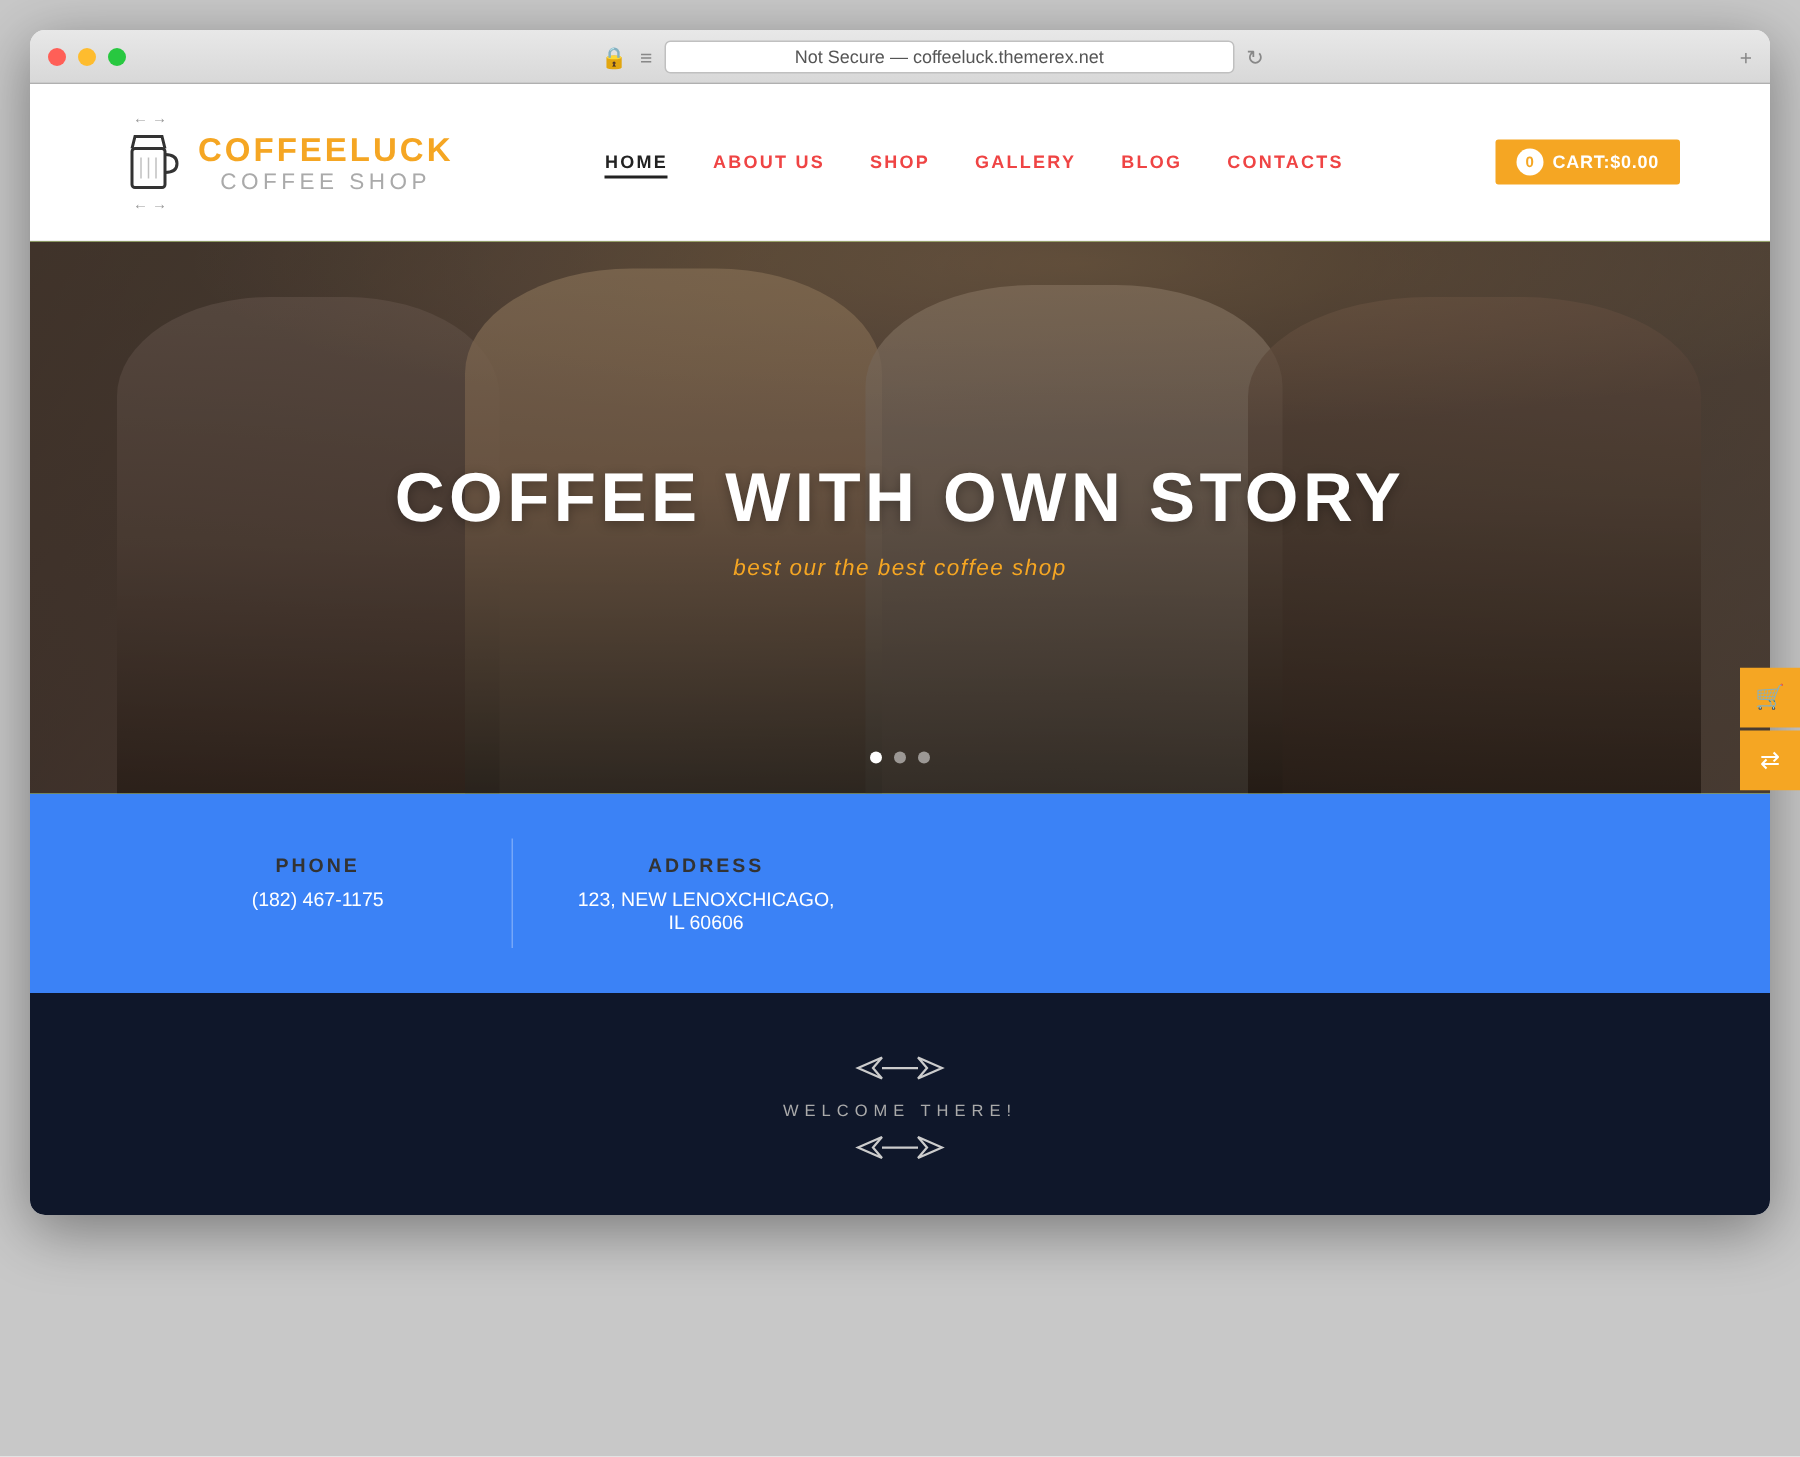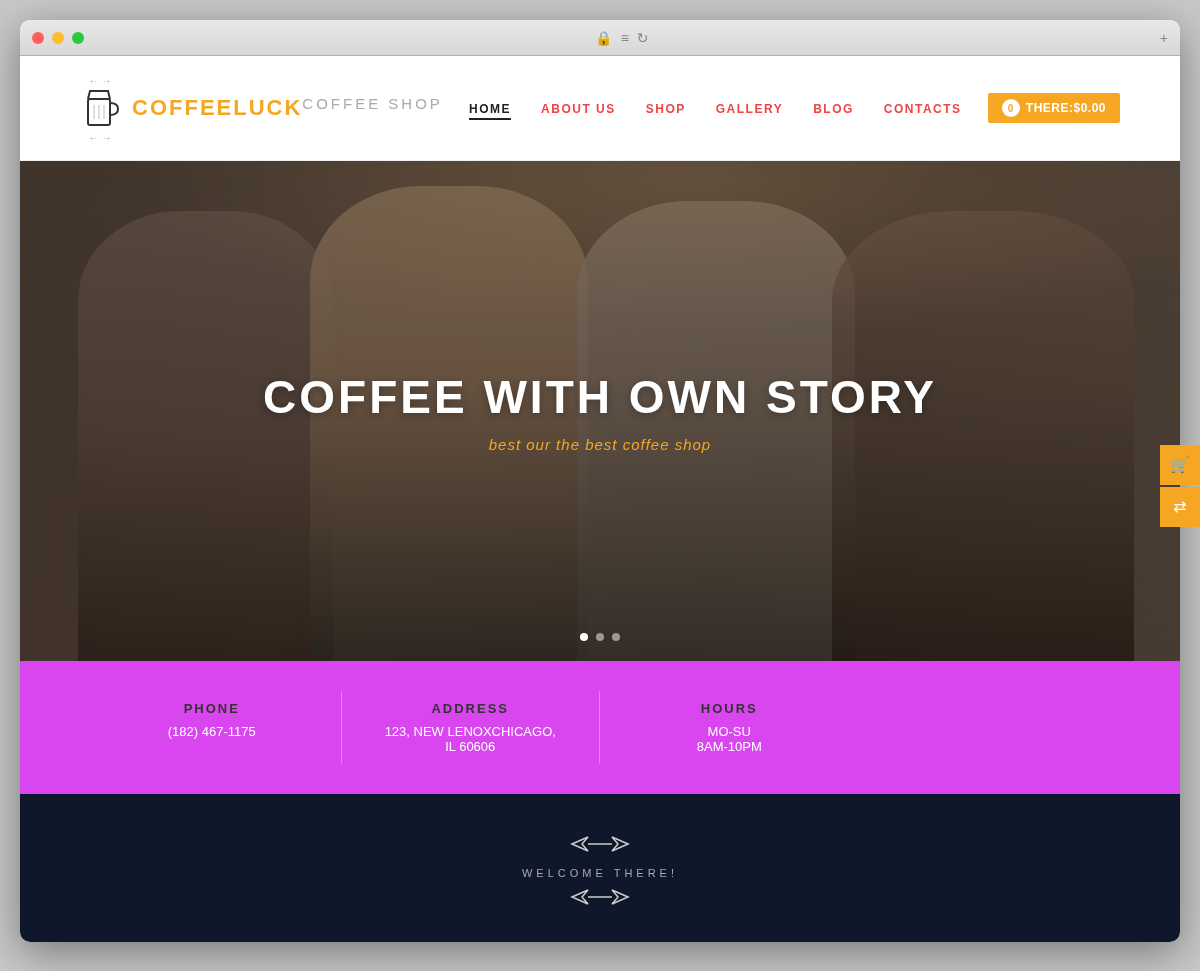--- a/index.html
+++ b/index.html
@@ -97,21 +97,21 @@
     }
 
     .logo-icon-wrapper {
       display: flex;
       flex-direction: column;
       align-items: center;
     }
 
     .logo-text-area {
       display: flex;
-      flex-direction: row;
+      flex-direction: column;
     }
 
     .logo-name {
       font-size: 22px;
       font-weight: 700;
       letter-spacing: 2px;
       color: #222;
       text-transform: uppercase;
     }
 
@@ -173,21 +173,21 @@
       display: flex;
       align-items: center;
       justify-content: center;
       font-size: 10px;
       font-weight: 700;
     }
 
     
     .hero-section {
       position: relative;
-      height: 500px;
+      height: 368px;
       overflow: hidden;
       background: #84cc16;
       text-decoration: underline;
     }
 
     .hero-bg {
       width: 100%;
       height: 100%;
       background: linear-gradient(
         rgba(40,40,40,0.45),
@@ -249,21 +249,21 @@
       border-radius: 50%;
       background: rgba(255,255,255,0.5);
     }
 
     .dot.active {
       background: #fff;
     }
 
     
     .info-bar {
-      background: #d946ef;
+      background: #3b82f6;
       padding: 30px 63px;
       display: grid;
       grid-template-columns: repeat(4, 1fr);
       text-align: center;
     }
 
     .info-item {
       padding: 10px 20px;
       border-right: 1px solid rgba(255,255,255,0.3);
     }
@@ -358,20 +358,21 @@
 
   <div class="browser-titlebar">
     <div class="browser-controls">
       <button class="btn-close"></button>
       <button class="btn-min"></button>
       <button class="btn-max"></button>
     </div>
     <div class="browser-addressbar">
       <span class="browser-icon">🔒</span>
       <span class="browser-icon">≡</span>
+      <div class="address-input">Not Secure — coffeeluck.themerex.net</div>
       <span class="browser-icon">↻</span>
     </div>
     <div class="browser-actions">
       <span class="browser-icon">+</span>
     </div>
   </div>
 
   <div class="page-content">
 
     <header class="site-header">
@@ -408,21 +409,21 @@
           <li><a href="#">SHOP</a></li>
           <li><a href="#">GALLERY</a></li>
           <li><a href="#">BLOG</a></li>
           <li><a href="#">CONTACTS</a></li>
         </ul>
       </nav>
 
       <button class="cart-btn">
         <span class="cart-count">0</span>
         <span>
-          <span>THERE:</span><span>$0.00</span>
+          <span>CART:</span><span>$0.00</span>
         </span>
       </button>
     </header>
 
     <section class="hero-section">
       <div class="hero-bg">
 
         <div style="
           position: absolute;
           inset: 0;
@@ -480,24 +481,20 @@
         <div class="info-label">PHONE</div>
         <div class="info-value">(182) 467-1175</div>
       </div>
 
       <div class="info-item">
         <div class="info-label">ADDRESS</div>
         <div class="info-value">123, NEW LENOXCHICAGO,<br>IL 60606</div>
       </div>
 
 
-      <div class="info-item">
-        <div class="info-label">HOURS</div>
-        <div class="info-value">MO-SU<br>8AM-10PM</div>
-      </div>
 
     </div>
 
     <div class="welcome-section">
       <div class="welcome-arrows">
         <svg width="60" height="20" viewBox="0 0 60 20">
           <path d="M2 10 L18 3 L12 10 L18 17 Z" fill="none" stroke="#ccc" stroke-width="1.5"></path>
           <path d="M58 10 L42 3 L48 10 L42 17 Z" fill="none" stroke="#ccc" stroke-width="1.5"></path>
           <line x1="18" y1="10" x2="42" y2="10" stroke="#ccc" stroke-width="1.5"></line>
         </svg>

